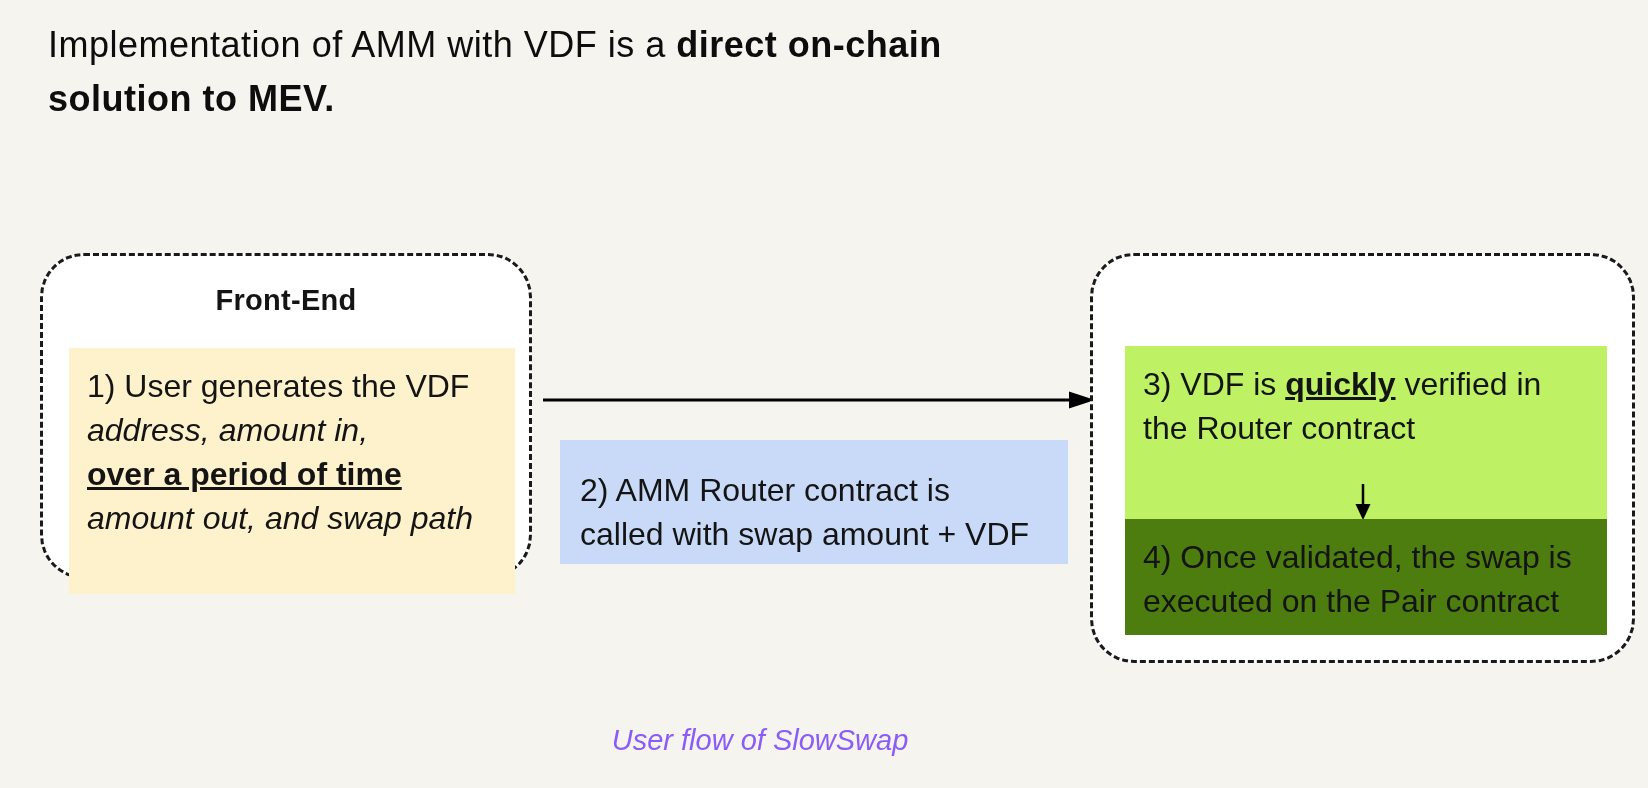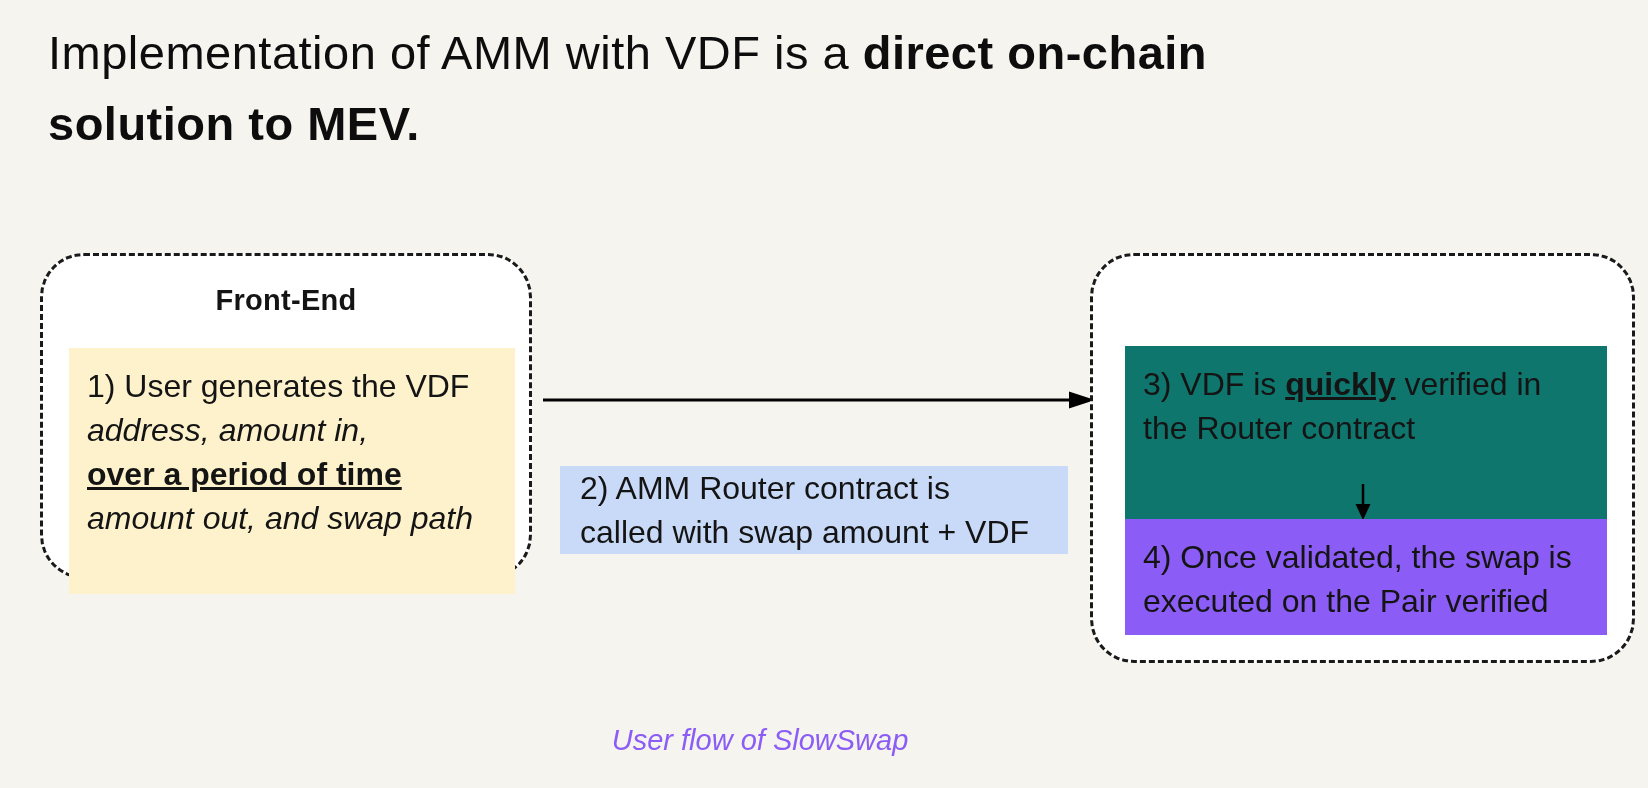--- a/index.html
+++ b/index.html
@@ -13,21 +13,21 @@
     background: #f5f4ef;
     overflow: hidden;
   }
 
   
   .title {
     position: absolute;
     left: 48px;
     top: 18px;
     width: 1480px;
-    font-size: 47px;
+    font-size: 36px;
     line-height: 1.5;
     font-weight: 400;
     color: #0d0d0d;
     letter-spacing: 0.5px;
   }
   .title .b { font-weight: 700; }
 
   
   .panel {
     position: absolute;
@@ -48,23 +48,23 @@
 
   
   .card {
     position: absolute;
     font-size: 32px;
     line-height: 1.38;
     padding: 16px 18px;
   }
   .card .line { white-space: nowrap; }
   .card-step1 { left: 26px; top: 92px; width: 446px; height: 246px; background: #fdf2cc; }
-  .card-step2 { left: 560px; top: 466px; width: 508px; height: 88px; background: #c9daf8; padding: 0 20px; }
-  .card-step3 { left: 32px; top: 90px;  width: 482px; height: 176px; background: #0f766e; }
-  .card-step4 { left: 32px; top: 263px; width: 482px; height: 116px; background: #8b5cf6; }
+  .card-step2 { left: 560px; top: 440px; width: 508px; height: 124px; background: #c9daf8; padding: 28px 20px; }
+  .card-step3 { left: 32px; top: 90px;  width: 482px; height: 176px; background: #bef264; }
+  .card-step4 { left: 32px; top: 263px; width: 482px; height: 116px; background: #4d7c0f; }
 
   .i  { font-style: italic; }
   .bu { font-weight: 700; text-decoration: underline; }
 
   
   .h-arrow { position: absolute; left: 543px; top: 386px; }
   .v-arrow { position: absolute; left: 258px; top: 228px; }
 
   
   .caption {
@@ -115,19 +115,19 @@
       <div class="line">the Router contract</div>
     </div>
 
     <svg class="v-arrow" width="24" height="36" viewBox="0 0 24 36" aria-hidden="true">
       <line x1="12" y1="0" x2="12" y2="24" stroke="#000" stroke-width="2.5"></line>
       <path d="M12,36 L4.5,20 L19.5,20 Z" fill="#000"></path>
     </svg>
 
     <div class="card card-step4">
       <div class="line">4) Once validated, the swap is</div>
-      <div class="line">executed on the Pair verified</div>
+      <div class="line">executed on the Pair contract</div>
     </div>
   </div>
 
   <div class="caption">User flow of SlowSwap</div>
 
 </div>
 
 </body></html>

